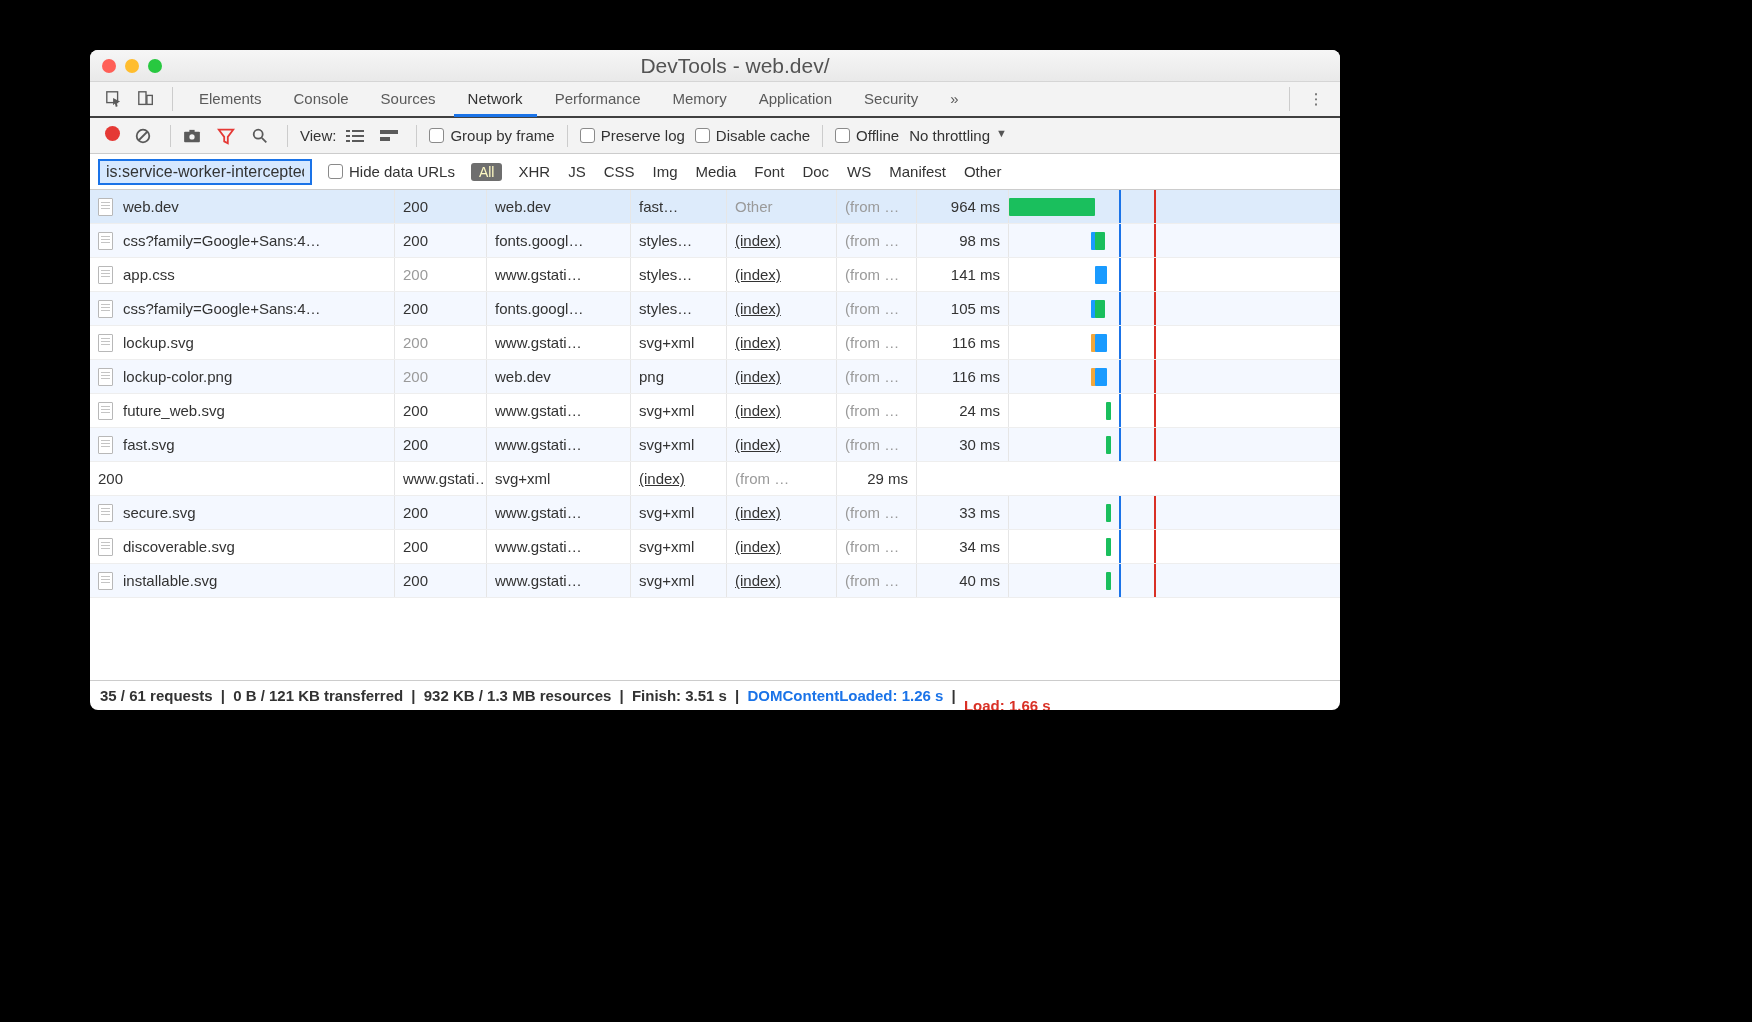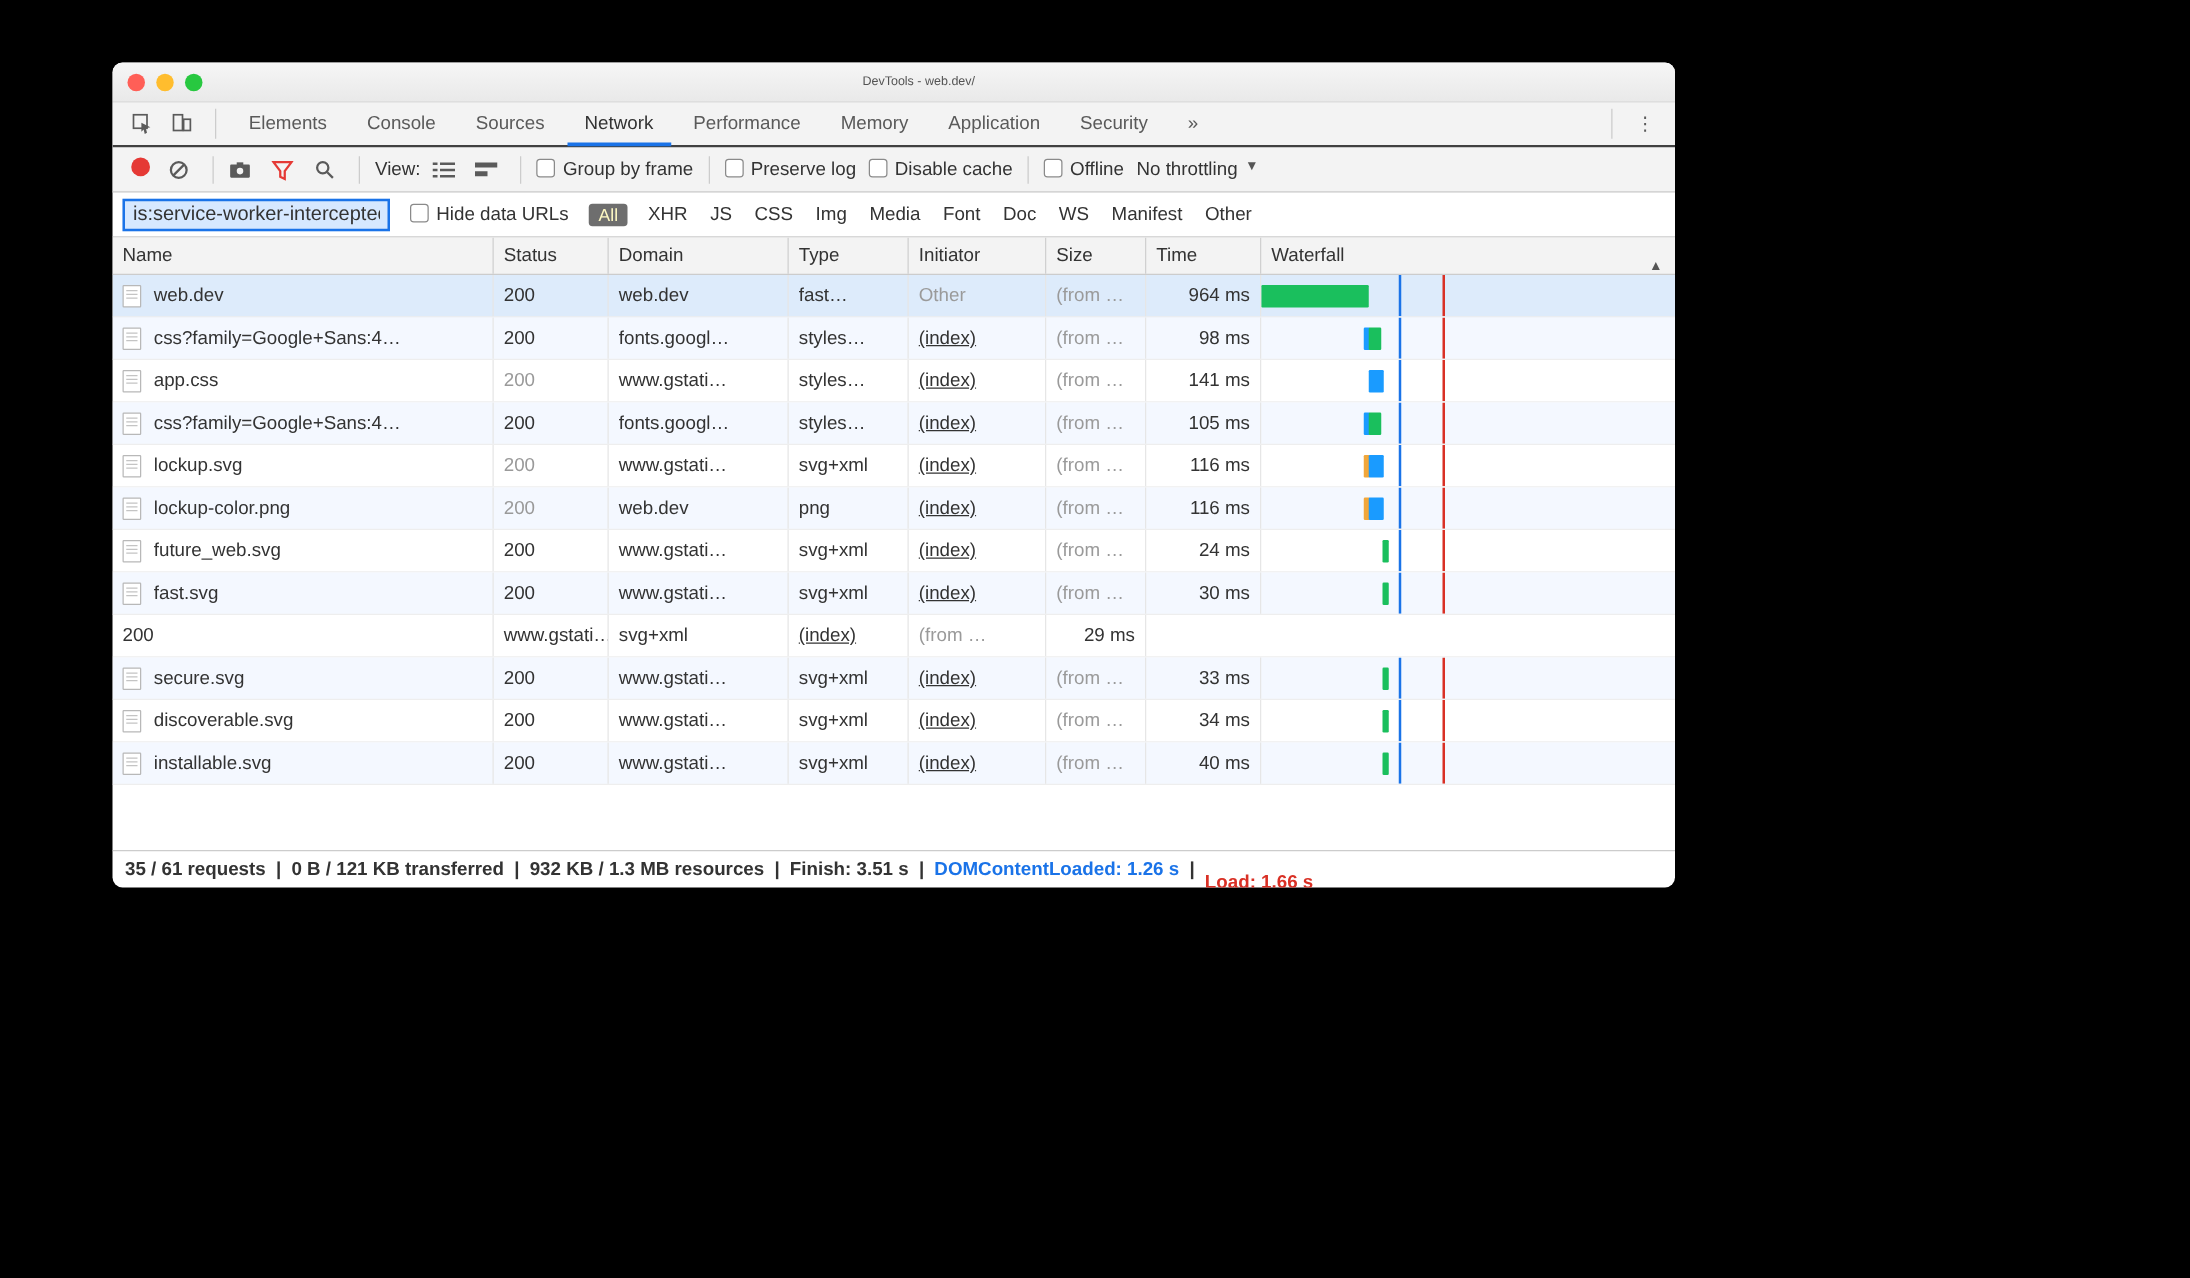--- a/index.html
+++ b/index.html
@@ -33,21 +33,21 @@
   }
   .traffic { display:flex; gap:9px; margin-left:12px; }
   .traffic span {
     width:14px;height:14px;border-radius:50%;
   }
   .traffic .close{background:#ff5f57;}
   .traffic .min{background:#ffbd2e;}
   .traffic .max{background:#28c840;}
   .title {
     position:absolute;left:0;right:0;
-    text-align:center;color:#535353;font-size:10px;margin-left:40px;
+    text-align:center;color:#535353;font-size:21px;margin-left:40px;
   }
   
   .tabs {
     height:36px;
     background:#f3f3f3;
     border-bottom:2px solid #404040;
     display:flex;
     align-items:center;
     padding:0 10px;
     gap:4px;
@@ -271,30 +271,20 @@
         <span class="filter-type">Media</span>
         <span class="filter-type">Font</span>
         <span class="filter-type">Doc</span>
         <span class="filter-type">WS</span>
         <span class="filter-type">Manifest</span>
         <span class="filter-type">Other</span>
       </div>
   </div>
 
   <div class="table-wrap">
-    <div class="thead">
-      <div class="cell">Name</div>
-      <div class="cell">Status</div>
-      <div class="cell">Domain</div>
-      <div class="cell">Type</div>
-      <div class="cell">Initiator</div>
-      <div class="cell">Size</div>
-      <div class="cell">Time</div>
-      <div class="cell" style="position:relative;"><span>Waterfall</span><span class="sort-ind">▲</span></div>
-    </div>
     <div class="tbody" id="tbody">
         <div class="trow selected">
           <div class="cell ">
             <span class="file-ico"></span>
             <span>web.dev</span>
           </div>
           <div class="cell status">200</div>
           <div class="cell ">web.dev</div>
           <div class="cell ">fast…</div>
           <div class="cell ">

